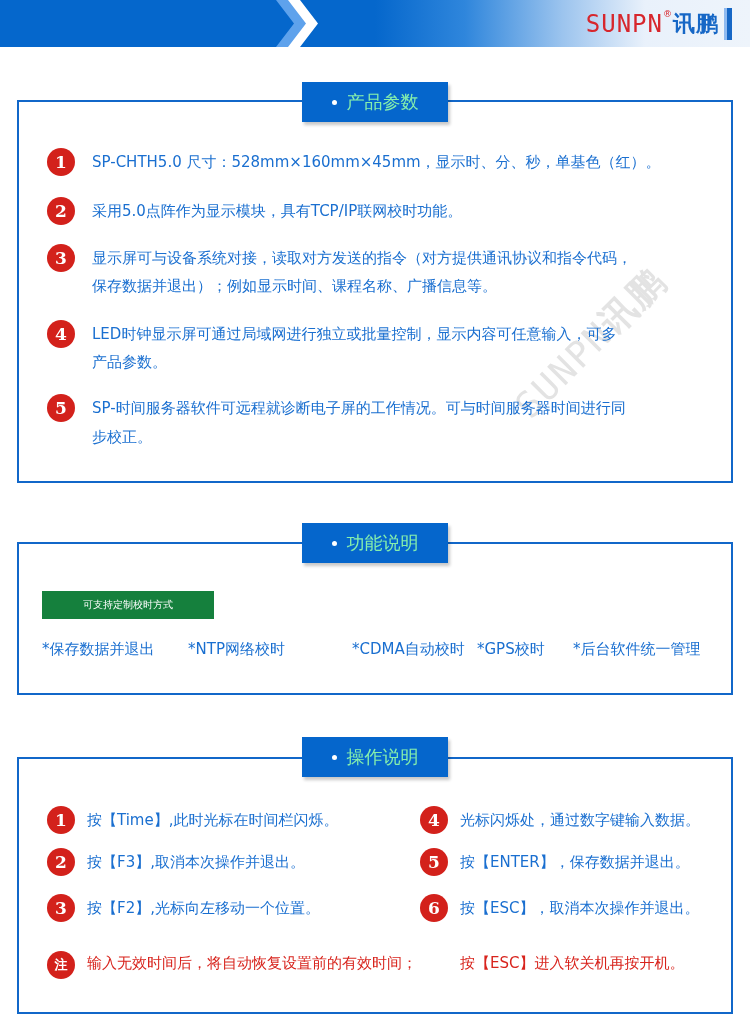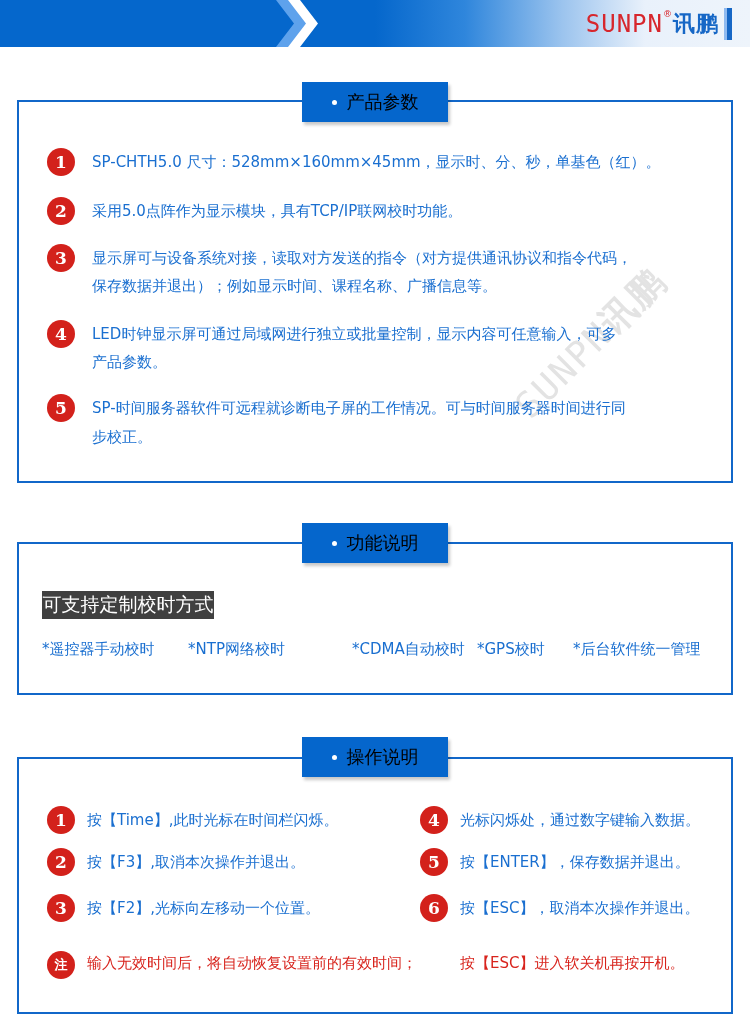--- a/index.html
+++ b/index.html
@@ -23,33 +23,33 @@
   }
   .logo-reg { font-size: 9px; color: #d7262c; position: relative; top: -10px; margin-right: 1px; }
   .logo-cn { font-size: 22px; color: #1667c6; font-weight: bold; letter-spacing: 1px; }
   .logo-bar { width: 5px; height: 32px; background: #1667c6; margin-left: 8px; box-shadow: -3px 0 0 #8fbaf0; }
 
   .box {
     position: absolute; left: 17px; width: 716px; border: 2px solid #1167c9;
   }
   .tab {
     position: absolute; left: 302px; width: 146px; height: 40px; background: #0566cc;
-    color: #000000; font-size: 18px; display: flex; align-items: center; justify-content: center;
+    color: #86efac; font-size: 18px; display: flex; align-items: center; justify-content: center;
     box-shadow: 2px 3px 3px rgba(0,0,0,0.22); z-index: 2;
   }
   .tab .dot { width: 5px; height: 5px; border-radius: 50%; background: #fff; margin-right: 10px; }
   .num {
     position: absolute; width: 28px; height: 28px; border-radius: 50%; background: #d3211b;
     color: #fff; font-family: "DejaVu Serif", serif; font-weight: bold; font-size: 17px;
     display: flex; align-items: center; justify-content: center;
   }
   .txt { position: absolute; font-size: 15px; line-height: 30px; color: #1a6fd0; }
   .red-tag {
-    position: absolute; left: 42px; top: 591px; width: 172px; height: 28px; background: #404040;
-    color: #fff; font-size: 19px; display: flex; align-items: center; justify-content: center;
+    position: absolute; left: 42px; top: 591px; width: 172px; height: 28px; background: #15803d;
+    color: #fff; font-size: 10px; display: flex; align-items: center; justify-content: center;
   }
   .sync-item { position: absolute; top: 640px; font-size: 15px; color: #1a6fd0; }
   .note-txt { position: absolute; font-size: 15px; color: #d8241d; }
   .watermark {
     position: absolute; left: 505px; top: 395px; transform: rotate(-45deg);
     font-family: "DejaVu Sans Mono", monospace; font-size: 36px; color: #e3e3e3; letter-spacing: 2px;
     white-space: nowrap; transform-origin: left top;
   }
   .watermark .wm-cn { font-family: "DejaVu Sans", sans-serif; font-weight: bold; }
 </style>
@@ -97,21 +97,21 @@
 <div class="txt" style="left:92px; top:393px;">SP-时间服务器软件可远程就诊断电子屏的工作情况。可与时间服务器时间进行同</div>
 <div class="txt" style="left:92px; top:422px;">步校正。</div>
 
 <div class="box" style="top:542px; height:153px;"></div>
 <div class="tab" style="top:523px;">
   <span class="dot"></span>
   <span>功能说明</span>
 </div>
 <div class="red-tag">可支持定制校时方式</div>
 
-<div class="sync-item" style="left:42px;">*遥控器手动校时</div>
+<div class="sync-item" style="left:42px;">*保存数据并退出</div>
 <div class="sync-item" style="left:188px;">*NTP网络校时</div>
 <div class="sync-item" style="left:323px;margin-left:29px;">*CDMA自动校时</div>
 <div class="sync-item" style="left:477px;">*GPS校时</div>
 <div class="sync-item" style="left:573px;">*后台软件统一管理</div>
 
 <div class="box" style="top:757px; height:257px;"></div>
 <div class="tab" style="top:737px;">
   <span class="dot"></span>
   <span>操作说明</span>
 </div>

